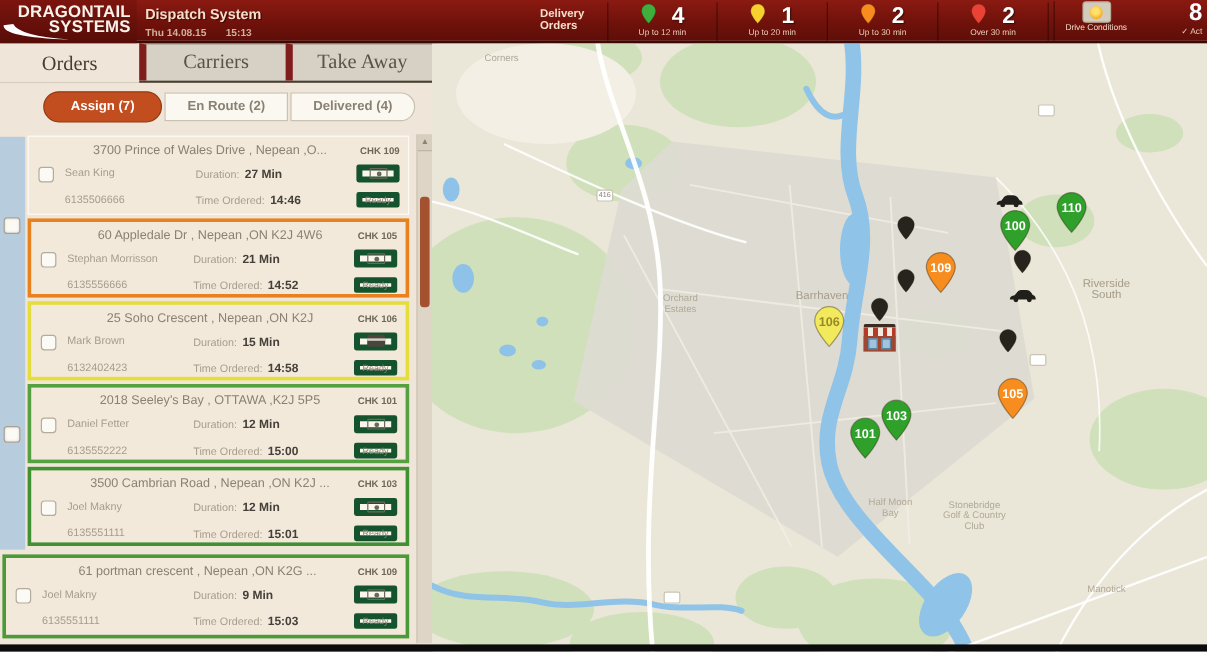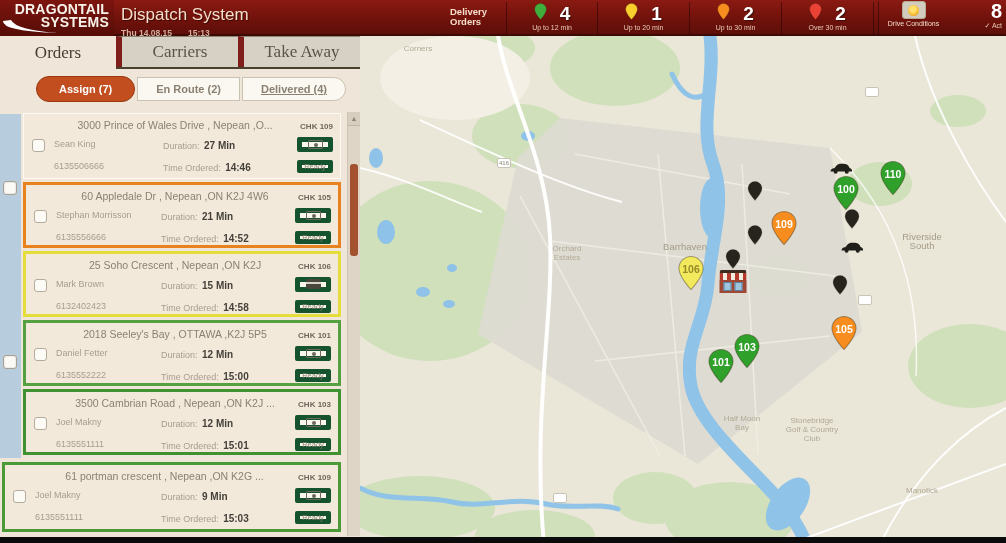--- a/index.html
+++ b/index.html
@@ -11,21 +11,21 @@
   header { position:absolute; top:0; left:0; width:1006px; height:36px;
            background:linear-gradient(#8a1a12,#70120b 55%,#5e0e09);
            border-bottom:2px solid #3c0a05; z-index:30; }
   .logo { position:absolute; left:0; top:0; width:114px; height:36px;
           background:linear-gradient(#7c150e,#560c07); overflow:hidden; }
   .logo svg { position:absolute; left:0; bottom:1px; }
   .logo-text { position:absolute; right:5px; top:3px; text-align:right;
                font-weight:bold; font-size:14px; line-height:13px; color:#f7f3ea;
                letter-spacing:.2px; }
   .titleblock { position:absolute; left:121px; top:5px; }
-  .app-title { font-size:17px; font-weight:normal; color:#f4ddc9; text-shadow:1px 1px 0 #400703; }
+  .app-title { font-size:12px; font-weight:bold; color:#f4ddc9; text-shadow:1px 1px 0 #400703; }
   .datetime  { display:flex; gap:16px; font-size:8.5px; font-weight:bold; color:#d2b09c; margin-top:3px; }
   .do-label { position:absolute; left:450px; top:7px; width:54px; font-size:9.5px;
               font-weight:bold; color:#f6dfcb; line-height:10px; }
   #order-counts { position:absolute; left:506px; top:2px; display:flex; height:32px; }
   .cnt { width:92px; display:flex; flex-direction:column; align-items:center;
          border-right:1px solid rgba(35,4,4,.55); padding-top:1px; }
   .cnt:first-child { border-left:1px solid rgba(35,4,4,.55); }
   .cnt .row { display:flex; align-items:center; gap:13px; height:21px; }
   .cnt .n { font-size:19px; font-weight:bold; color:#fff; text-shadow:1px 1px 1px #3c0f09; }
   .cnt .l { font-size:7px; color:#eccdb9; }
@@ -51,21 +51,21 @@
          background:#d7d1c5; border-left:6px solid #7f1d1d; border-top:1px solid #8d8574;
          cursor:pointer; }
   .tab:first-child { border-left:none;text-align:center; }
   .tab.active { background:#efe5d8; color:#453e32; margin-bottom:-2px; border-top:none; }
   .filters { height:40px; display:flex; align-items:center; padding-left:36px; }
   .pill { font-size:11px; font-weight:bold; padding:5px 18px; cursor:pointer;
           background:#fbf8f2; color:#8a8172; border:1px solid #c9c1b1; }
   .pill.active { background:#c24e20; color:#fff; border:1px solid #97380f;
                  border-radius:15px; position:relative; z-index:2; padding:6px 22px; }
   .pill.mid { border-radius:0; margin-left:2px; }
-  .pill.last { border-radius:0 15px 15px 0; margin-left:2px;text-decoration:underline; }
+  .pill.last { border-radius:0 15px 15px 0; margin-left:2px; }
 
   .list { position:relative; padding-top:4px; height:428px; }
   .bluestrip { position:absolute; left:0; top:5px; width:21px; height:344px; background:#b7cddd; }
   .group-cb { position:absolute; left:3px; width:14px; height:14px; background:#fcfaf5;
               border:1px solid #a8a092; border-radius:3px; box-shadow:inset 0 0 2px #ccc; cursor:pointer; }
   .card { position:relative; margin:0 16px 3px 23px; width:318px; height:66px;
           background:#f3e9db; border:1px solid #fdfaf3; padding:5px 7px 4px 30px; cursor:pointer; }
   .card.wide { margin-left:2px; margin-top:7px; width:339px; height:70px; }
   .cb { position:absolute; left:8px; top:25px; width:13px; height:13px; background:#fcfaf5;
         border:1px solid #b3ab9c; border-radius:3px; cursor:pointer; }
@@ -203,21 +203,21 @@
       <div class="pill last">Delivered (4)</div>
     </div>
     <div class="list">
       <div class="bluestrip"></div>
       <div class="group-cb" style="top:72px"></div>
       <div class="group-cb" style="top:246px"></div>
       <div id="cards">
           <div class="card">
     <span class="cb"></span>
     <div class="r1">
-      <span class="addr">3000 Prince of Wales Drive , Nepean ,O...</span>
+      <span class="addr">3700 Prince of Wales Drive , Nepean ,O...</span>
       <span class="chkno">CHK 109</span>
     </div>
     <div class="r2">
       <span class="nm">Sean King</span>
       <span><span class="lab">Duration:</span>
             <span class="val">27 Min</span></span>
       <span class="mini-btn">
                 <span class="payic cash-ic"></span>
               </span>
     </div>

